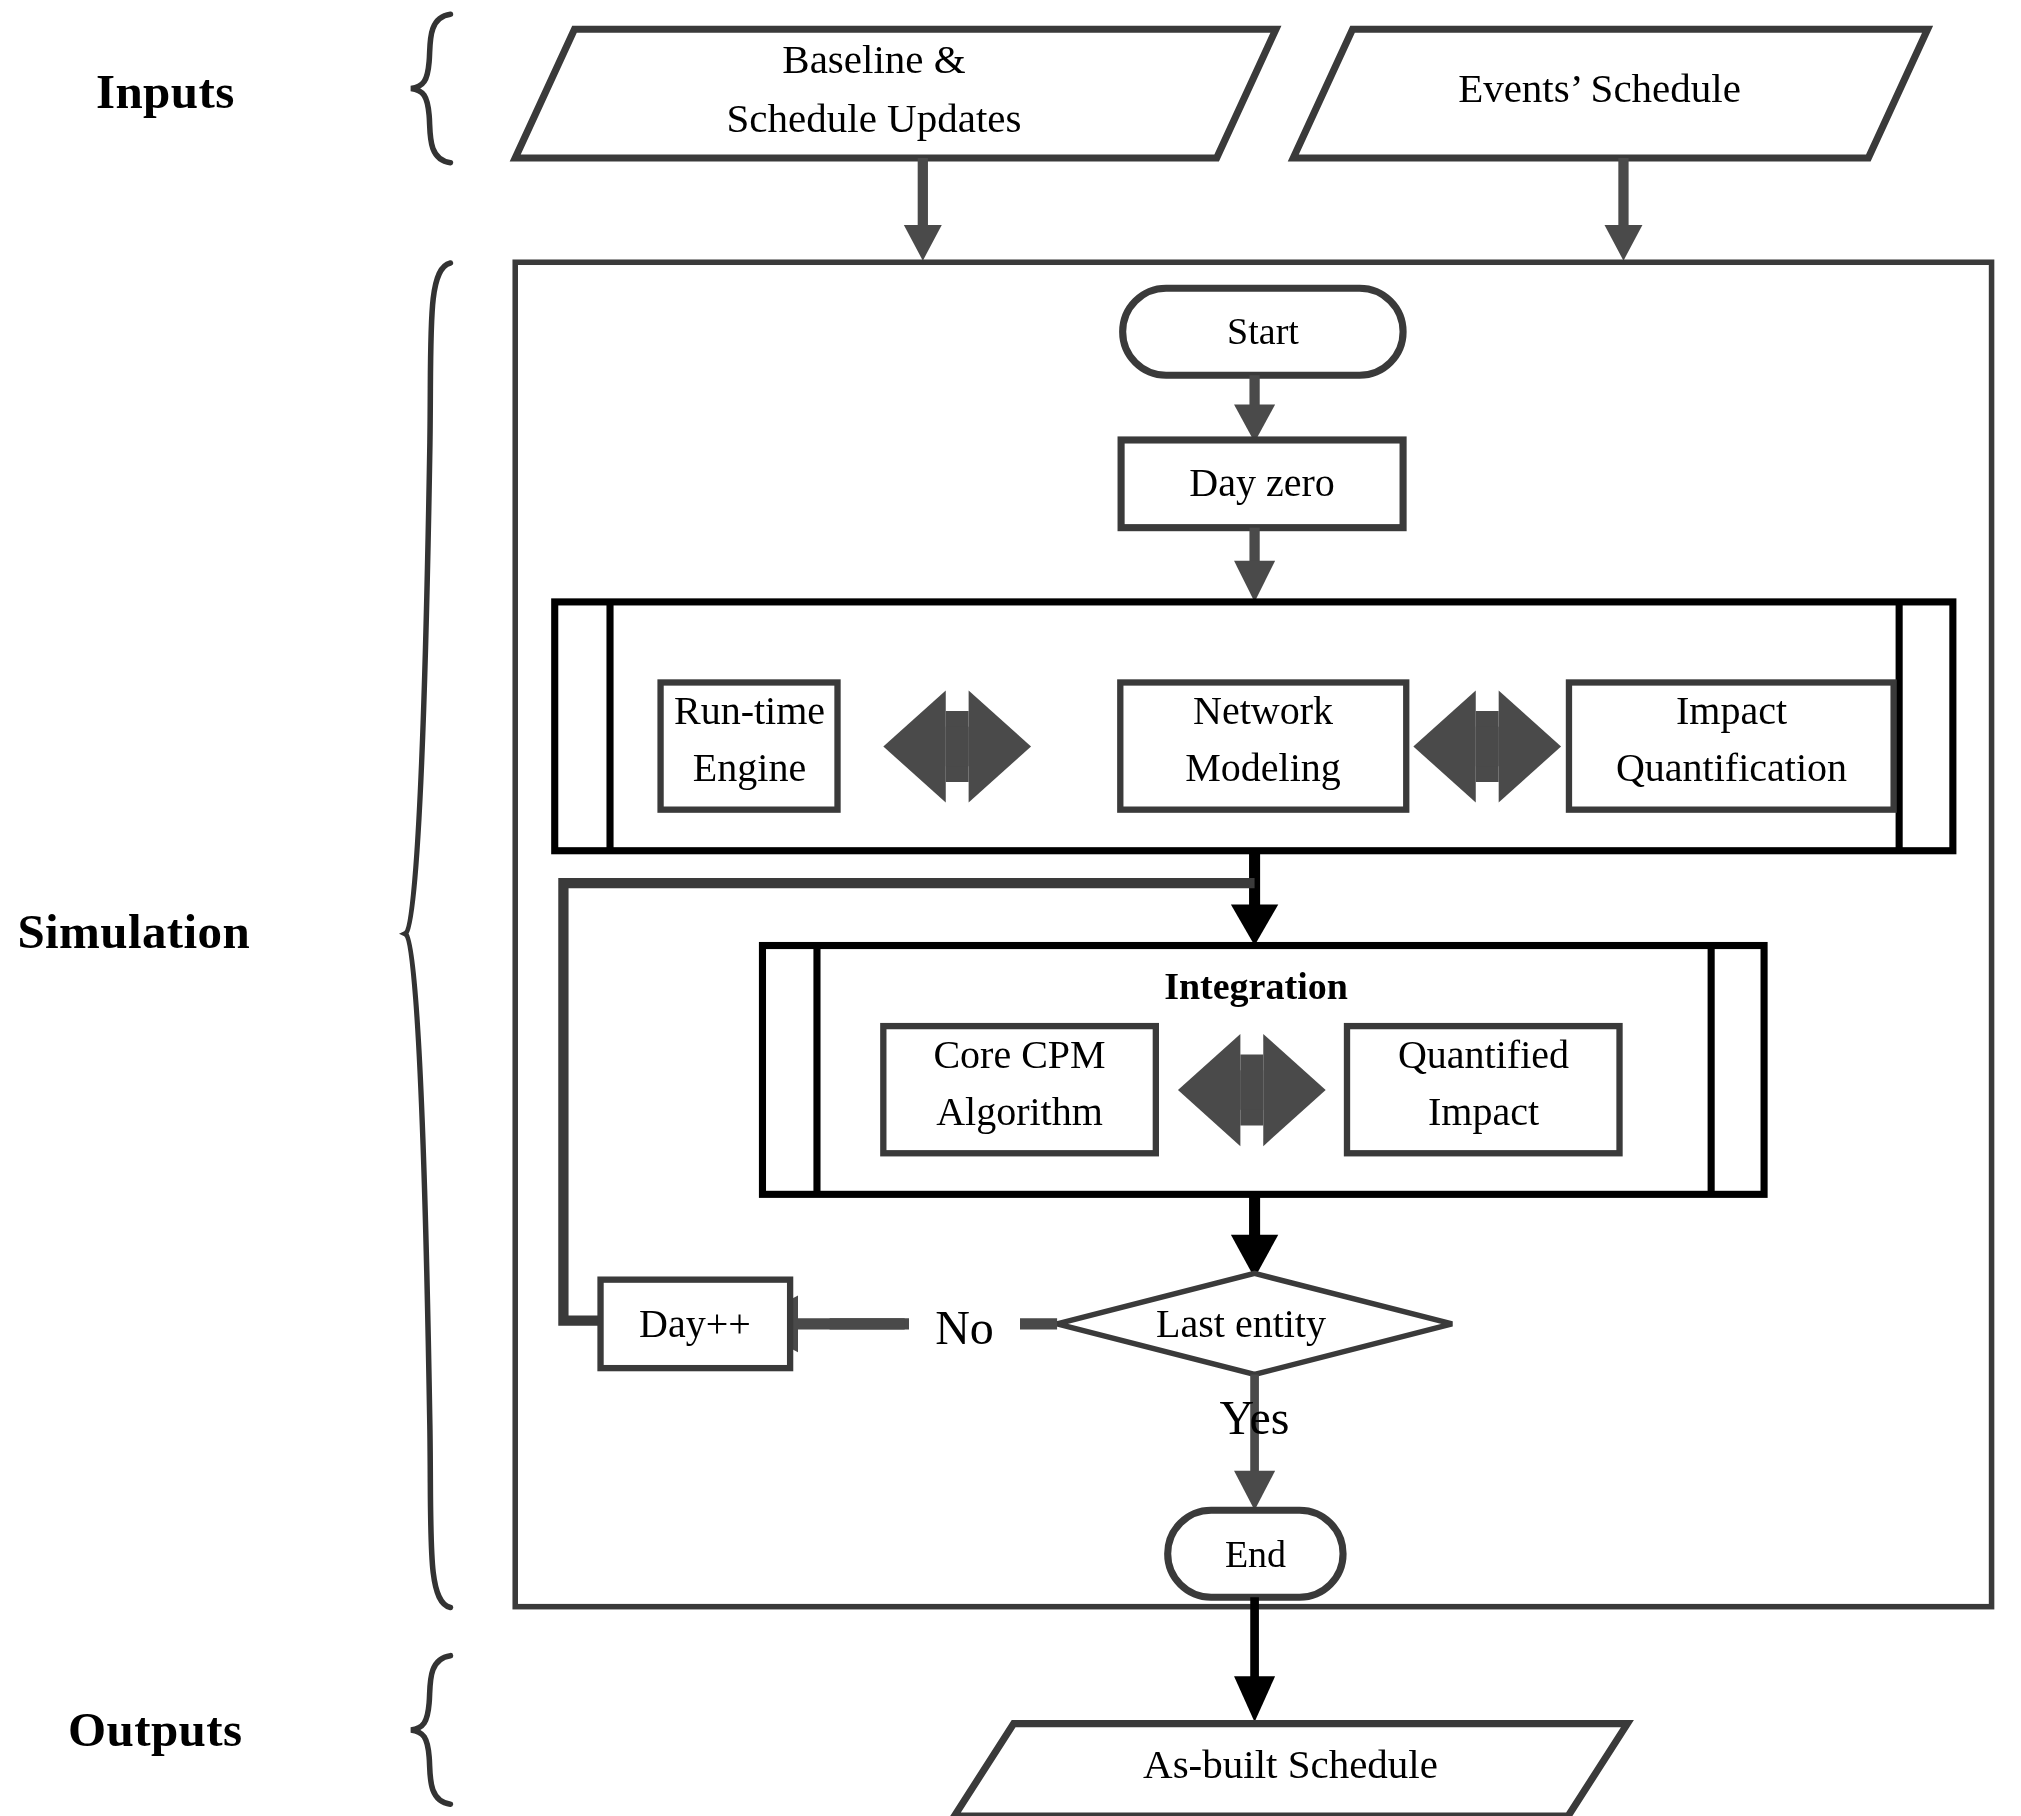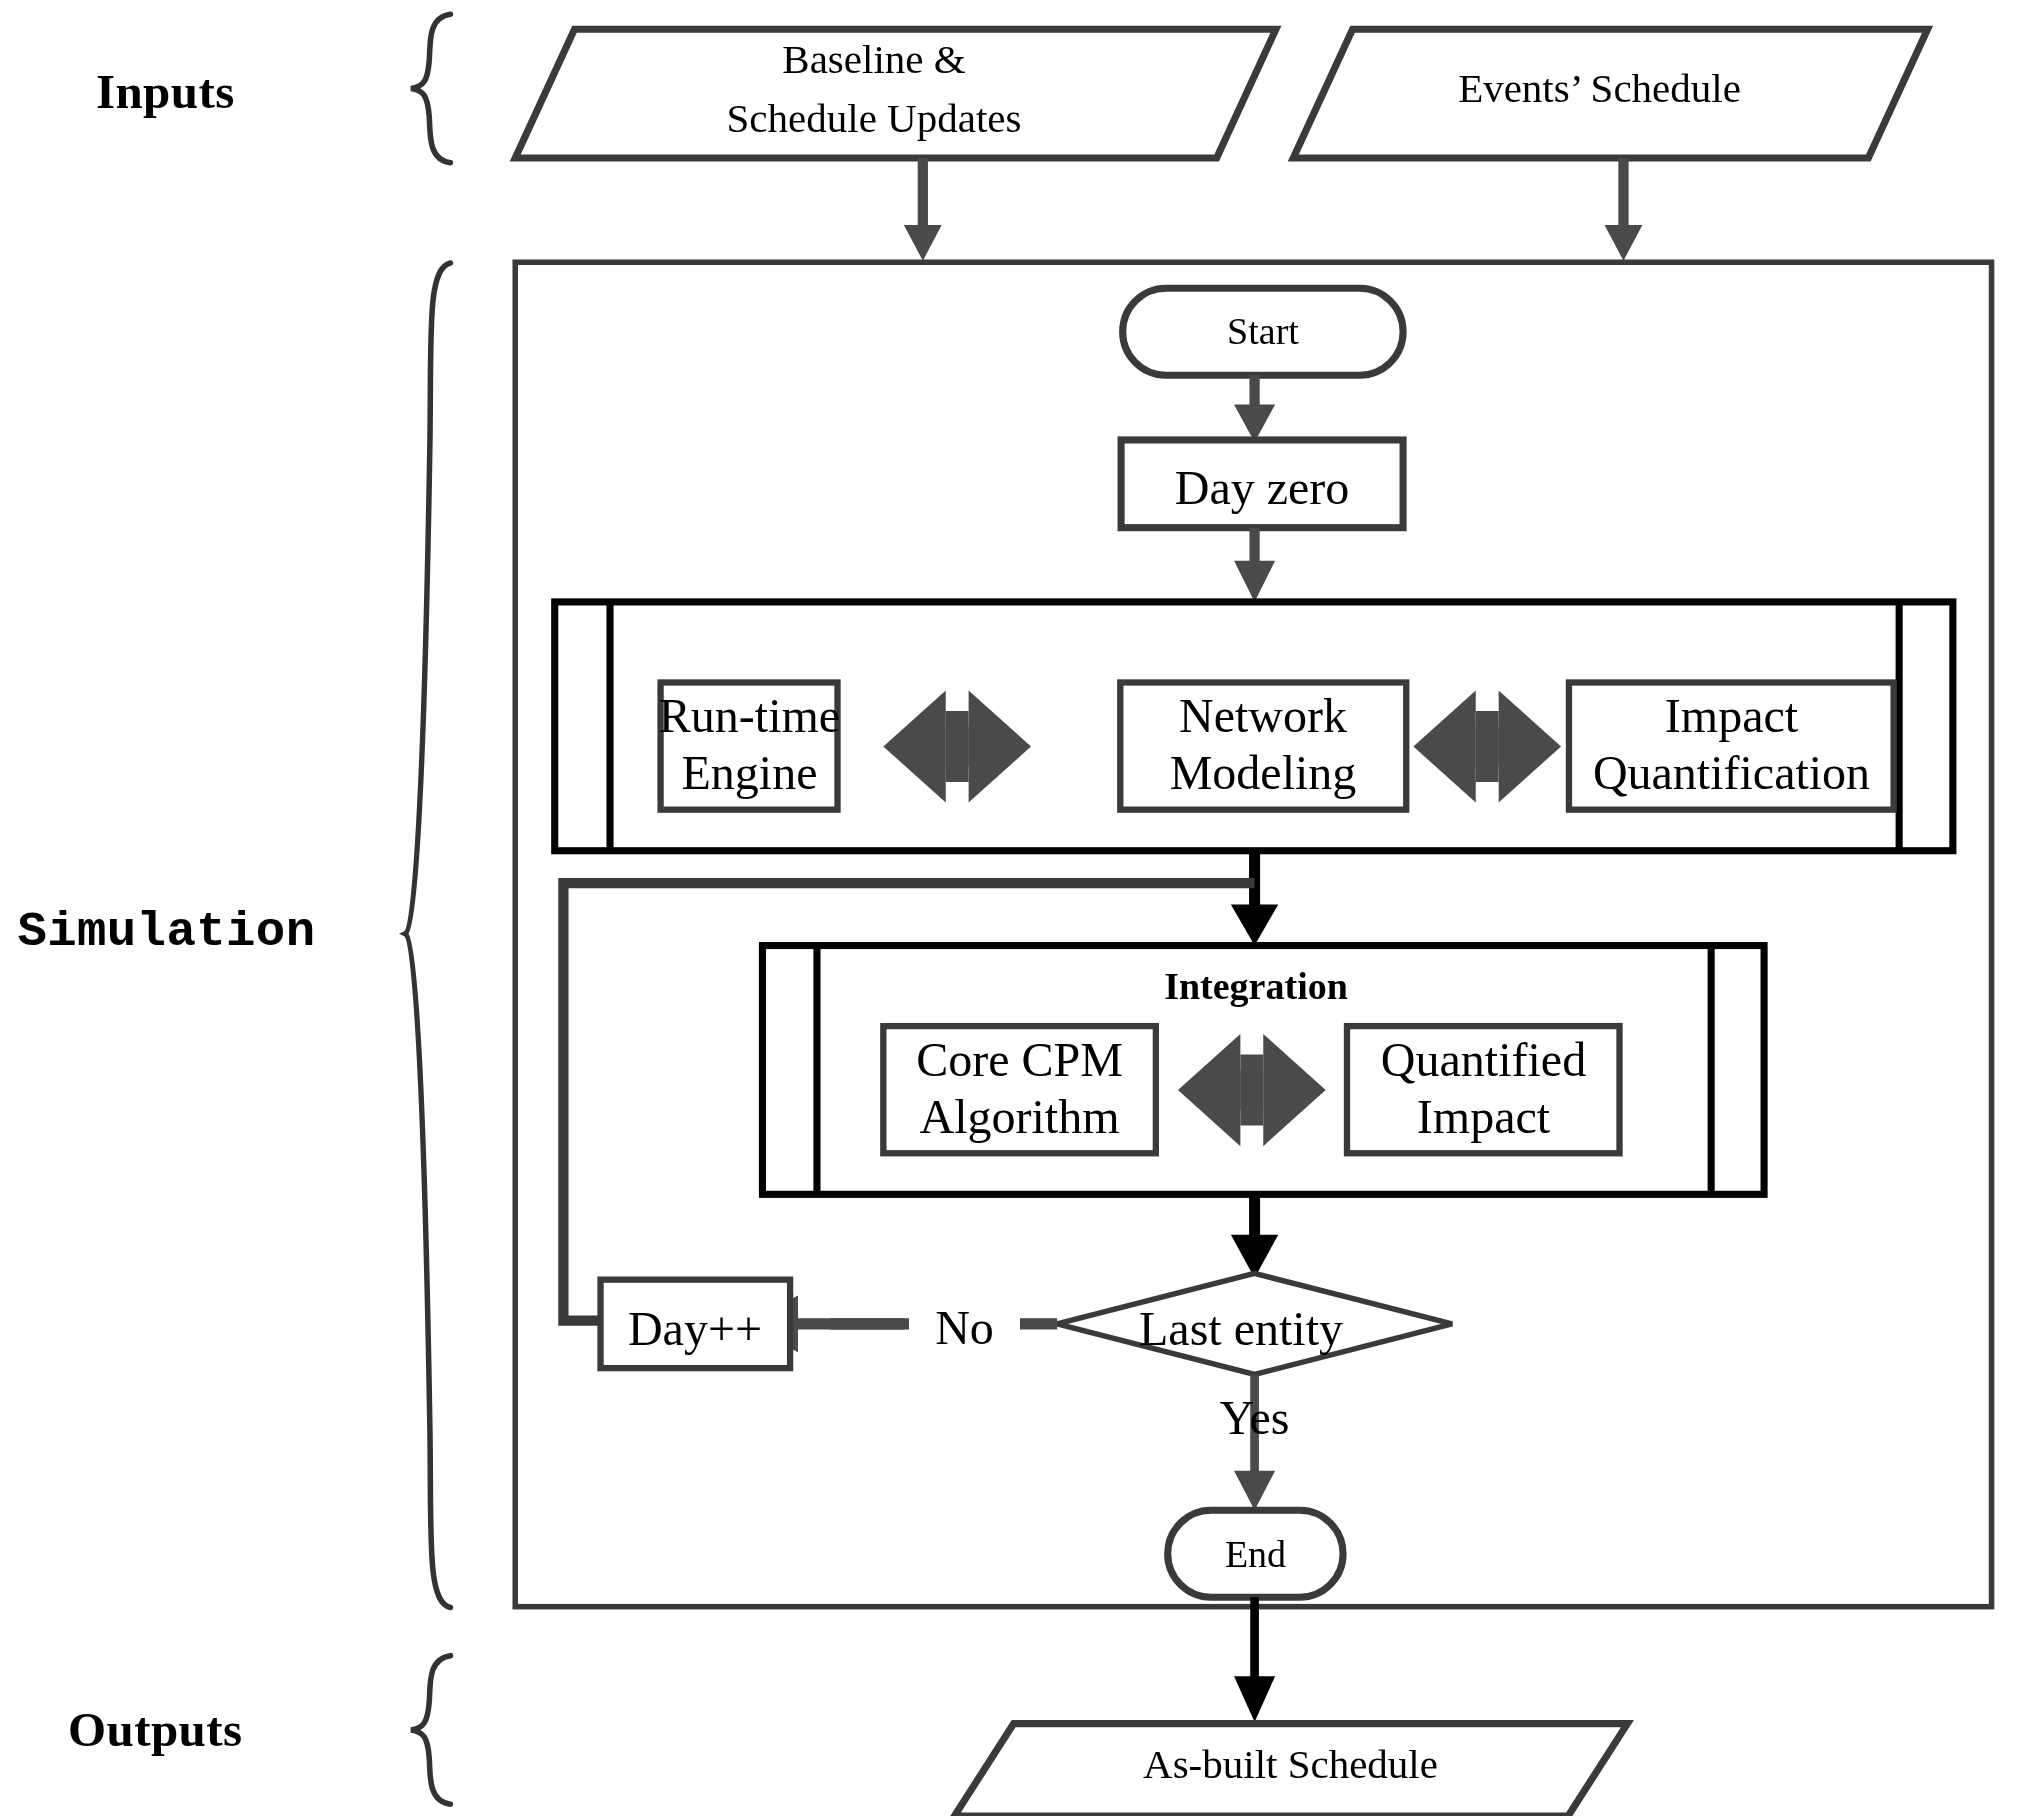--- a/index.html
+++ b/index.html
@@ -33,21 +33,21 @@
     white-space: nowrap;
     line-height: 1.12;
     text-align: center;
   }
   .side-label {
     font-weight: bold;
     font-size: 49px;
     letter-spacing: 0.4px;
   }
   .node-text {
-    font-size: 48px;
+    font-size: 40px;
   }
   .group-title {
     font-weight: bold;
     font-size: 38px;
   }
   .io-text {
     font-size: 41px;
   }
   .edge-label {
     font-size: 48px;
@@ -168,21 +168,21 @@
       <polygon points="1562,2122 1614,2122 1588,2180" fill="#000000"></polygon>
     </g>
 
     <path d="M 570 2096 C 540 2100 545 2136 543 2156 C 541 2180 536 2188 520 2190 C 536 2192 541 2200 543 2224 C 545 2244 540 2280 570 2284" fill="none" stroke="#333333" stroke-width="7" stroke-linecap="round"></path>
 
     <polygon points="1283,2182 2060,2182 1985,2299 1208,2299" fill="#ffffff" stroke="#3a3a3a" stroke-width="9"></polygon>
 
   </svg>
 
   <div class="lbl side-label" style="left:96px; top:65px;">Inputs</div>
-  <div class="lbl side-label" style="left:17.4px; top:905px;font-family:Liberation Mono, monospace;">Simulation</div>
+  <div class="lbl side-label" style="left:17.4px; top:905px;">Simulation</div>
   <div class="lbl side-label" style="left:68px; top:1703px;">Outputs</div>
 
   <div class="lbl io-text" style="left:574px; top:37px; width:600px;">Baseline &amp;</div>
   <div class="lbl io-text" style="left:574px; top:96px; width:600px;">Schedule Updates</div>
   <div class="lbl io-text" style="left:1339px; top:66px; width:521px;">Events’ Schedule</div>
 
   <div class="lbl term-text" style="left:1123px; top:310px; width:280px;">Start</div>
   <div class="lbl node-text" style="left:1121px; top:461px; width:282px;">Day zero</div>
 
   <div class="lbl node-text" style="left:653px; top:689px; width:193px;">Run-time</div>

